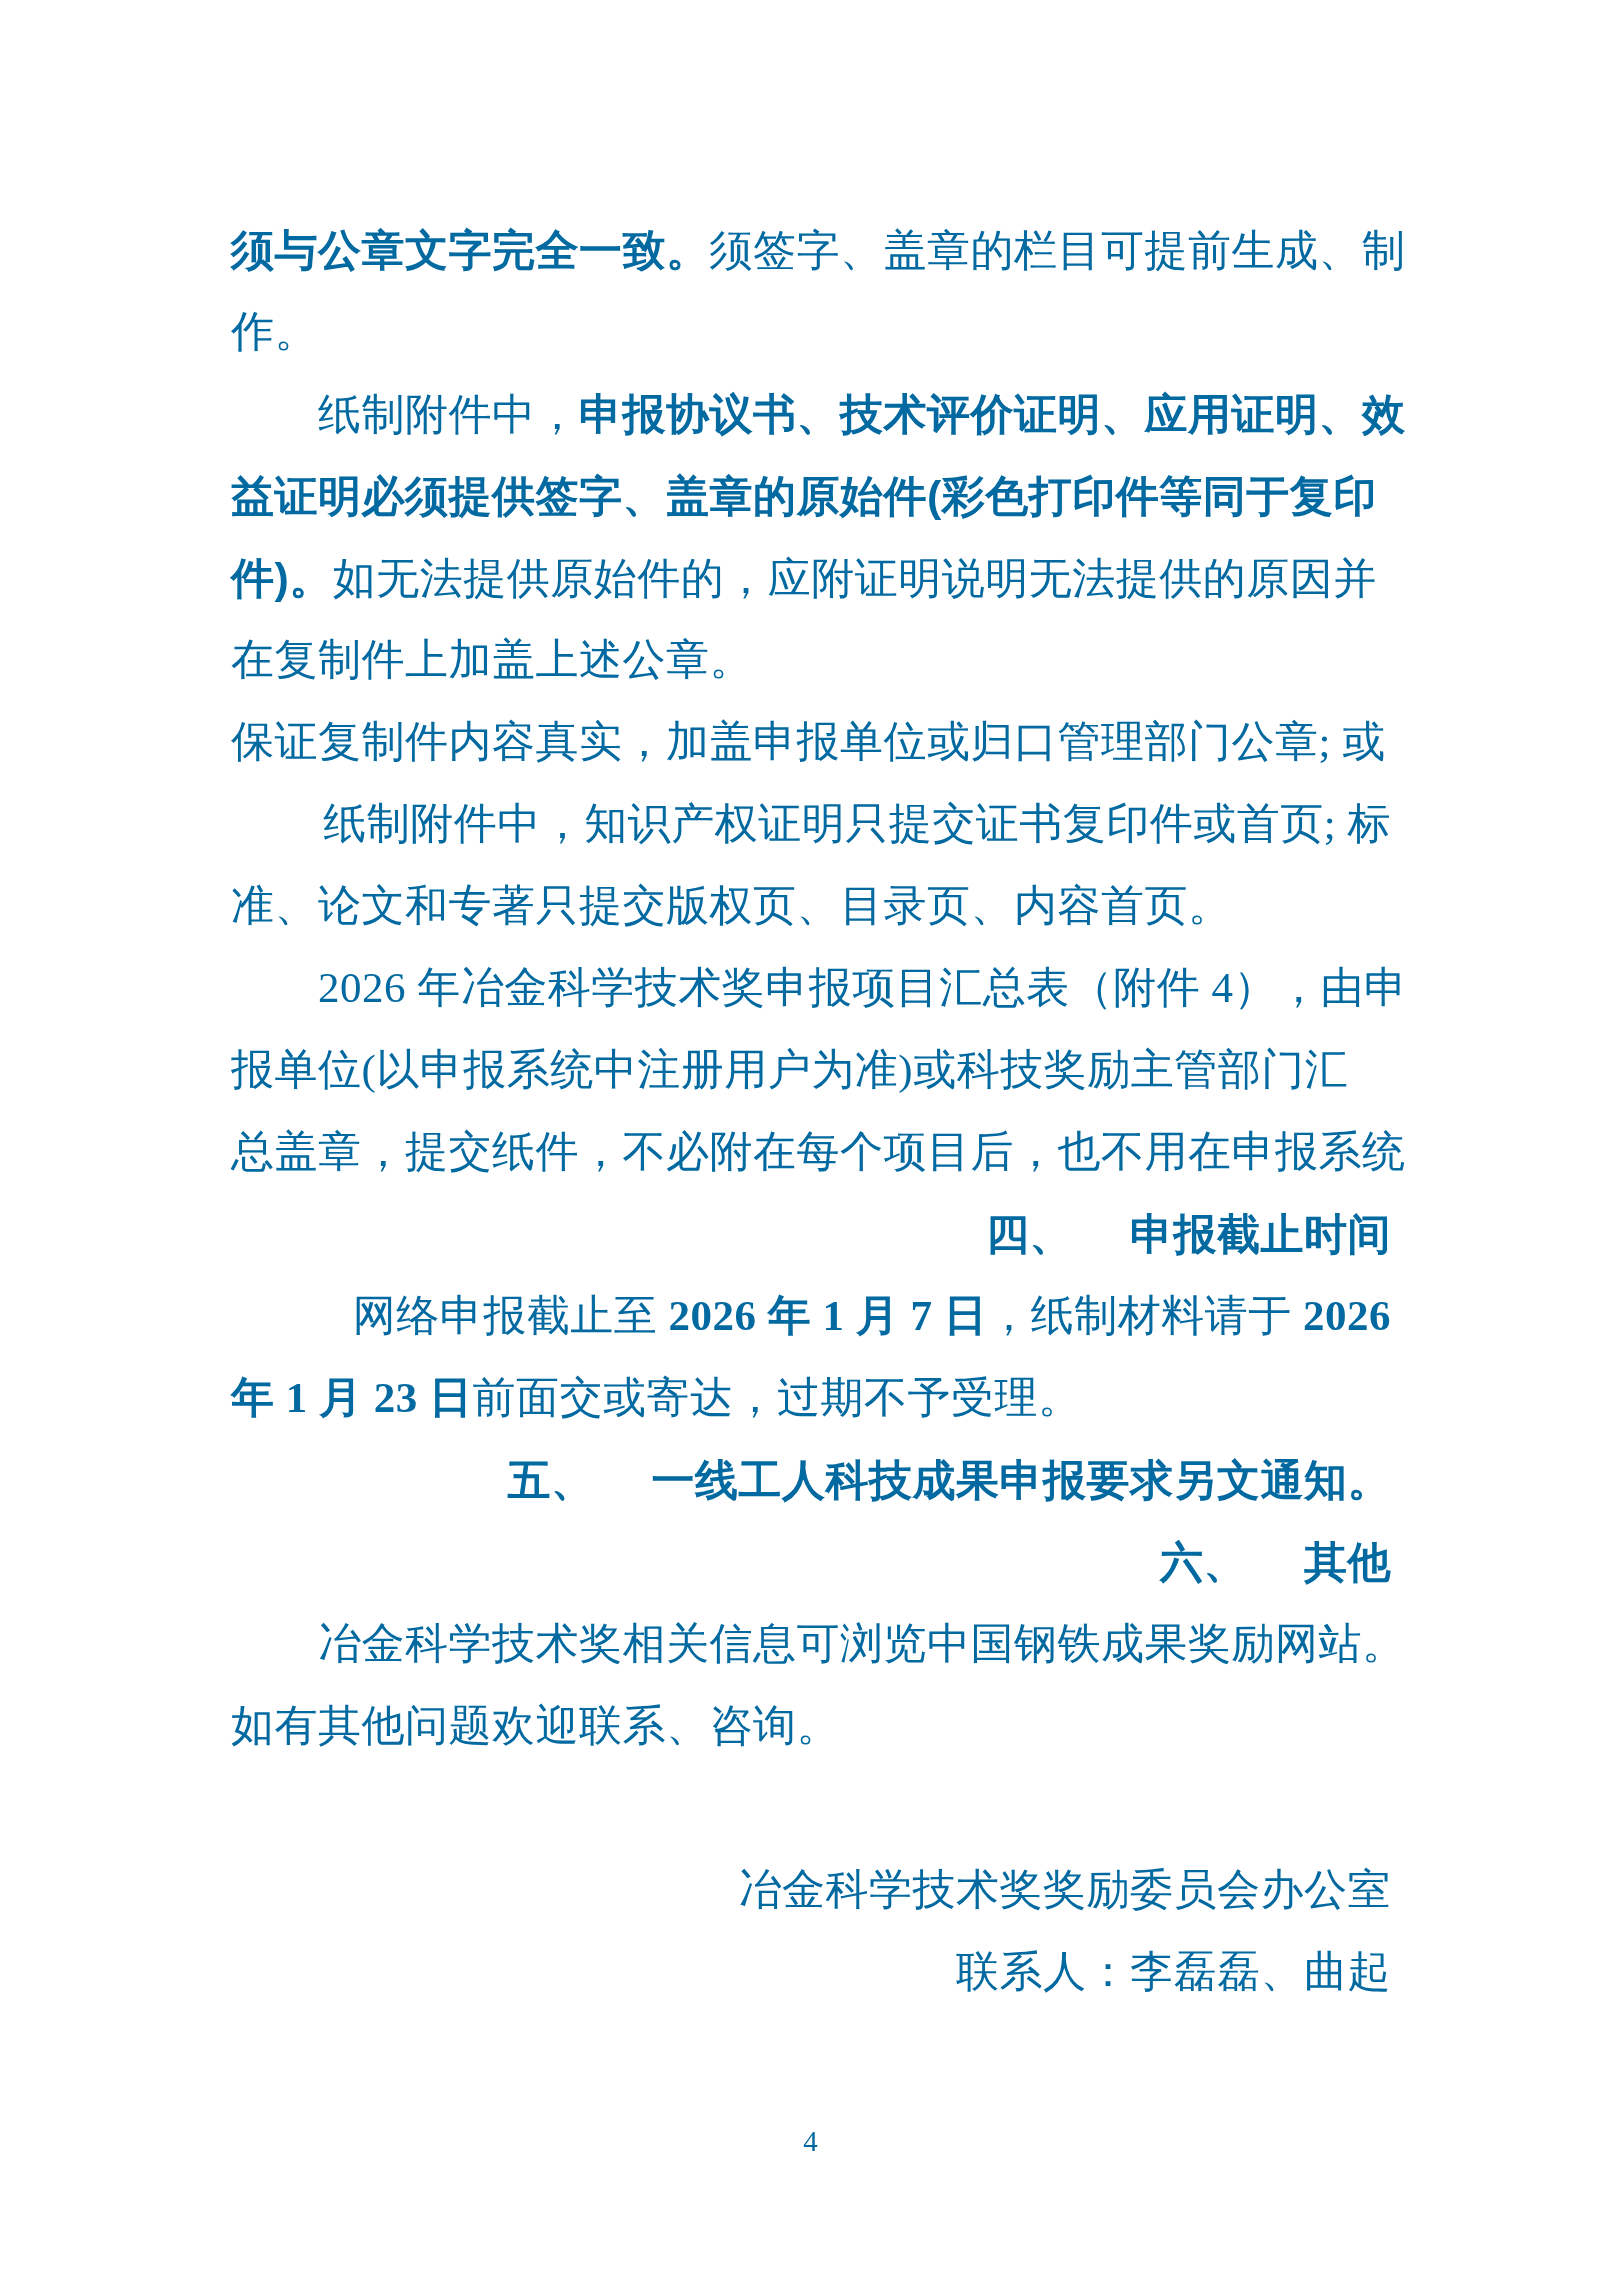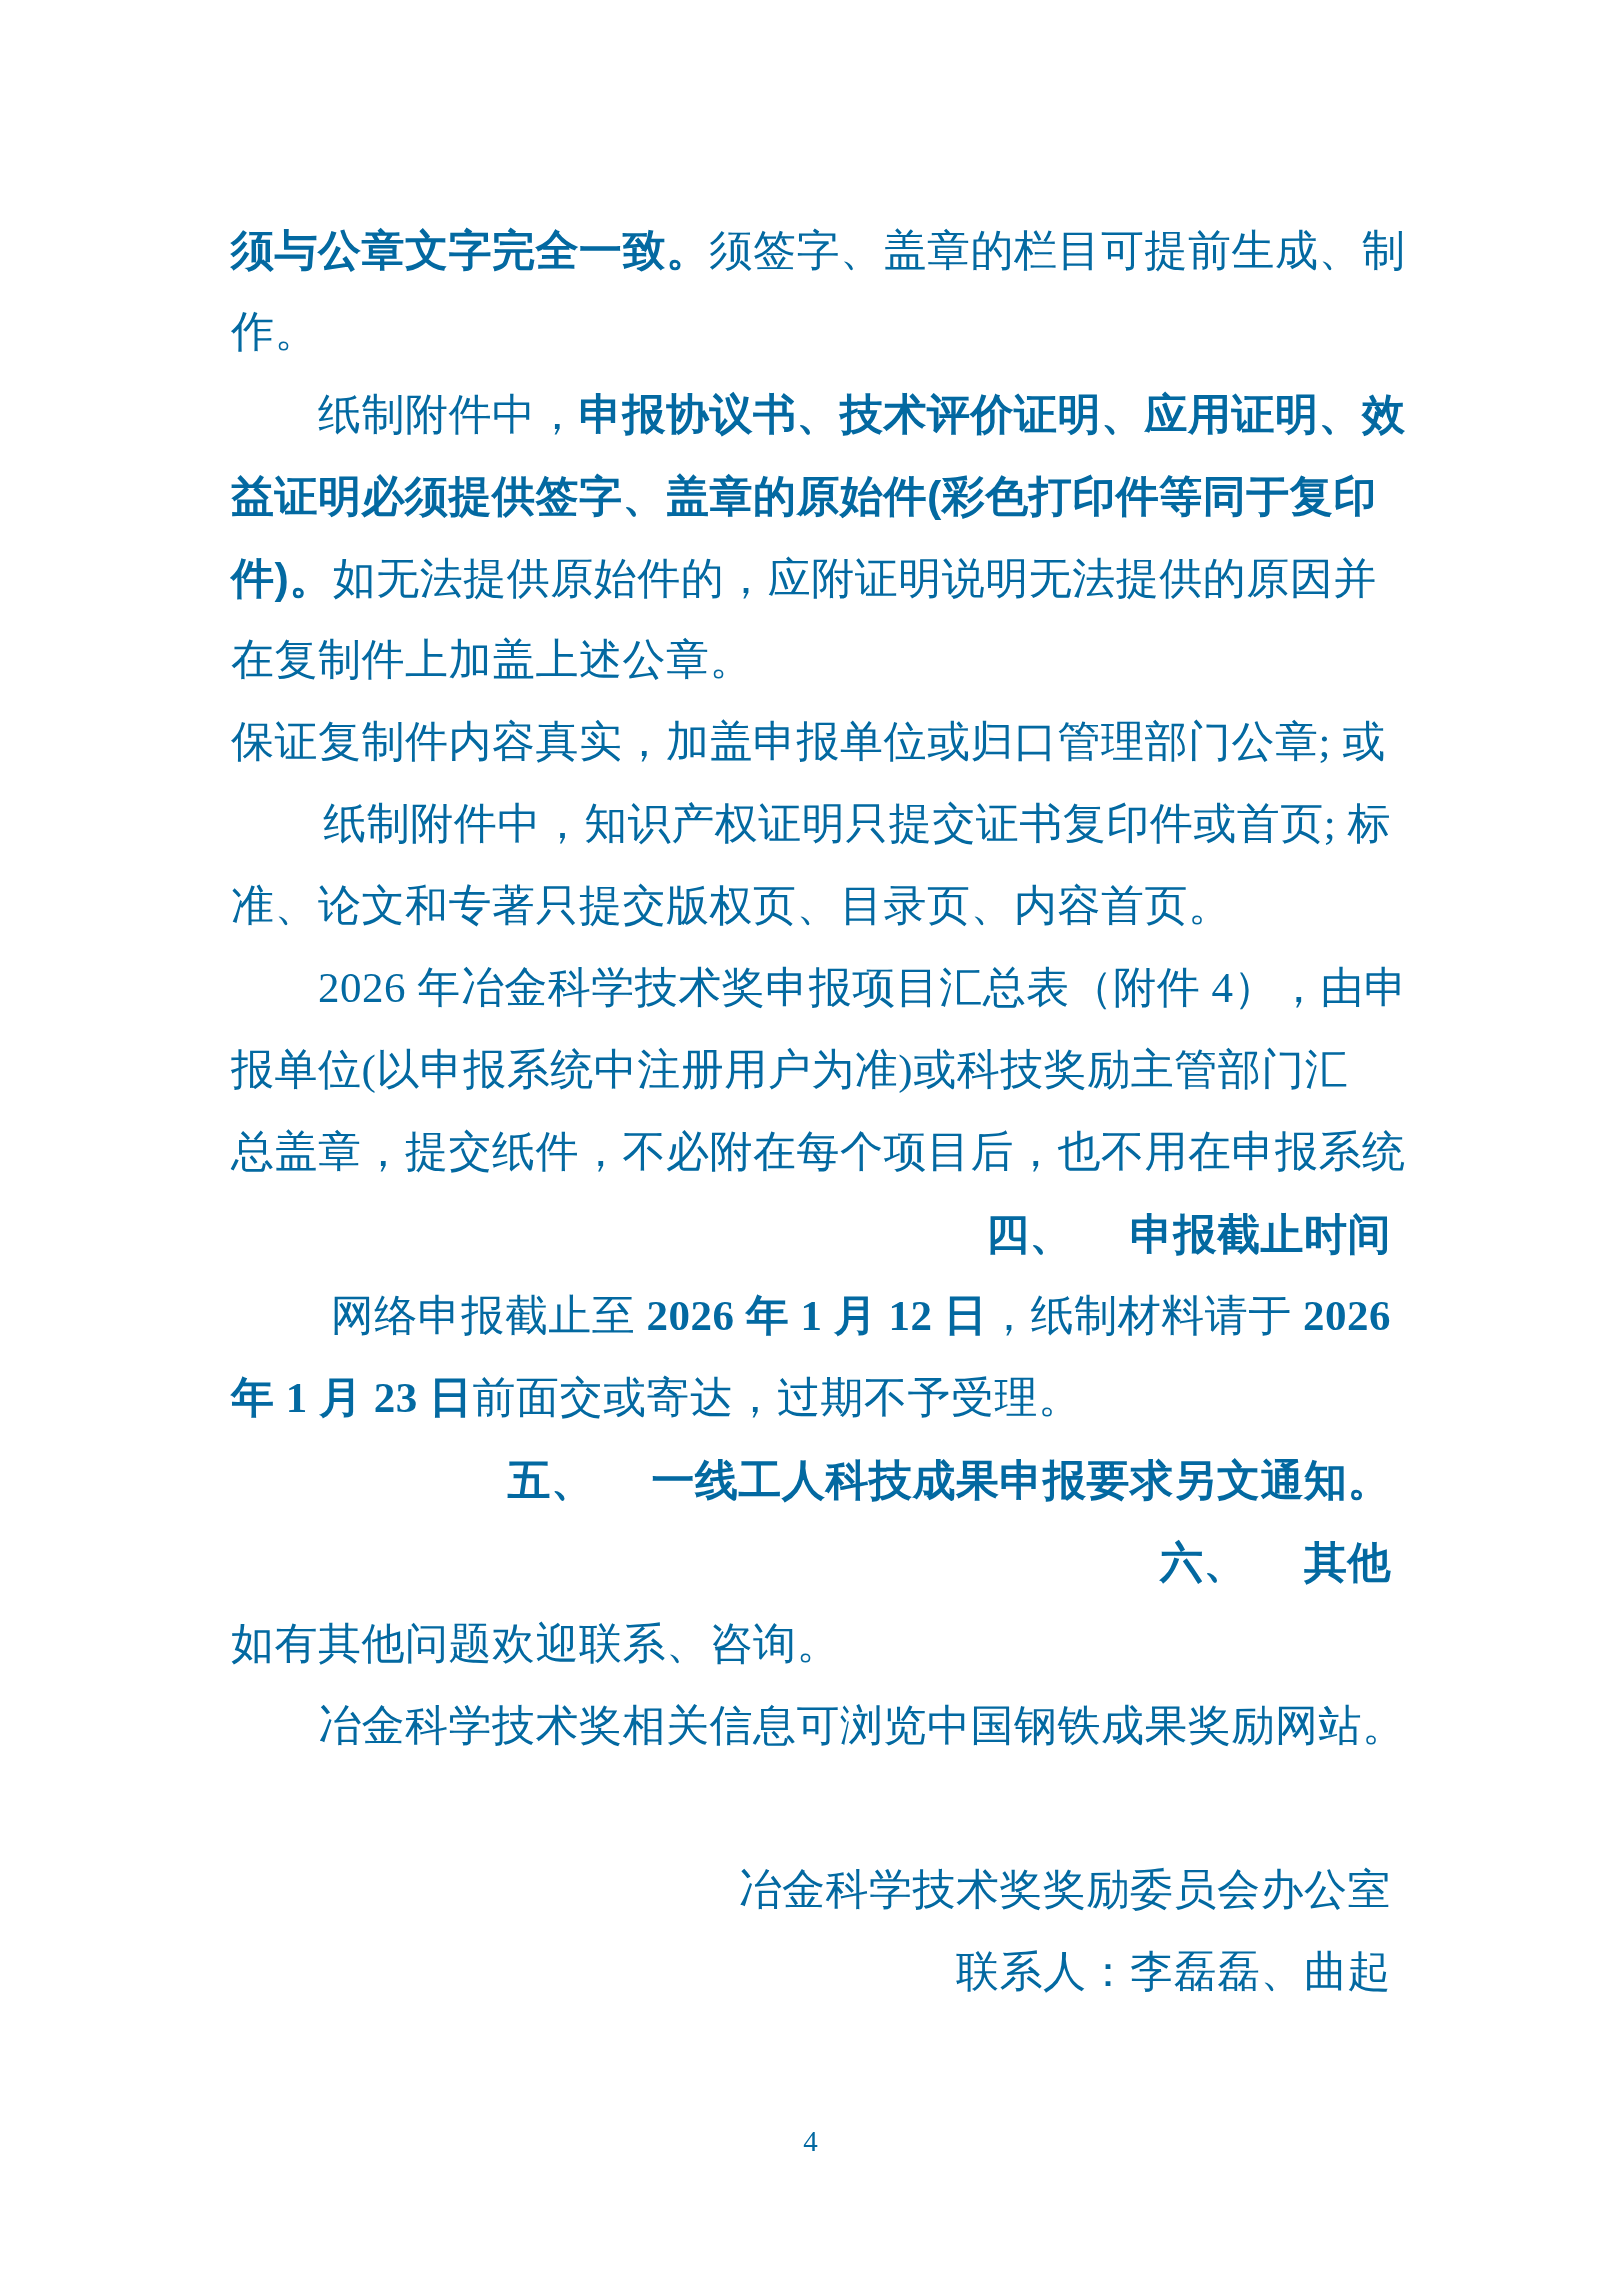--- a/index.html
+++ b/index.html
@@ -76,25 +76,25 @@
       <div class="line"><span class="r-bold-sans">益证明必须提供签字、盖章的原始件(彩色打印件等同于复印</span></div>
       <div class="line"><span class="r-bold-sans">件)。</span><span class="r-normal">如无法提供原始件的，应附证明说明无法提供的原因并</span></div>
       <div class="line"><span class="r-normal">在复制件上加盖上述公章。</span></div>
       <div class="line"><span class="r-normal">保证复制件内容真实，加盖申报单位或归口管理部门公章; 或</span></div>
       <div class="line indent"><span class="r-normal">纸制附件中，知识产权证明只提交证书复印件或首页; 标</span></div>
       <div class="line"><span class="r-normal">准、论文和专著只提交版权页、目录页、内容首页。</span></div>
       <div class="line indent"><span class="r-normal">2026 年冶金科学技术奖申报项目汇总表（附件 4），由申</span></div>
       <div class="line"><span class="r-normal">报单位(以申报系统中注册用户为准)或科技奖励主管部门汇</span></div>
       <div class="line"><span class="r-normal">总盖章，提交纸件，不必附在每个项目后，也不用在申报系统</span></div>
       <div class="line indent"><span class="r-heading">四、</span><span class="tabgap"></span><span class="r-heading">申报截止时间</span></div>
-      <div class="line indent"><span class="r-normal">网络申报截止至 </span><span class="r-bold-serif">2026 年 1 月 12 日</span><span class="r-normal">，纸制材料请于 </span><span class="r-bold-serif">2026</span></div>
+      <div class="line indent"><span class="r-normal">网络申报截止至 </span><span class="r-bold-serif">2026 年 1 月 7 日</span><span class="r-normal">，纸制材料请于 </span><span class="r-bold-serif">2026</span></div>
       <div class="line"><span class="r-bold-serif">年 1 月 23 日</span><span class="r-normal">前面交或寄达，过期不予受理。</span></div>
       <div class="line indent"><span class="r-heading">五、</span><span class="tabgap"></span><span class="r-heading">一线工人科技成果申报要求另文通知。</span></div>
       <div class="line indent"><span class="r-heading">六、</span><span class="tabgap"></span><span class="r-heading">其他</span></div>
+      <div class="line indent"><span class="r-normal">冶金科学技术奖相关信息可浏览中国钢铁成果奖励网站。</span></div>
       <div class="line"><span class="r-normal">如有其他问题欢迎联系、咨询。</span></div>
-      <div class="line indent"><span class="r-normal">冶金科学技术奖相关信息可浏览中国钢铁成果奖励网站。</span></div>
       <div class="line"></div>
       <div class="line indent"><span class="r-normal">冶金科学技术奖奖励委员会办公室</span></div>
       <div class="line indent"><span class="r-normal">联系人：李磊磊、曲起</span></div>
     </div>
   <div class="pagenum">4</div>
 </div>
 
 
 </body></html>

